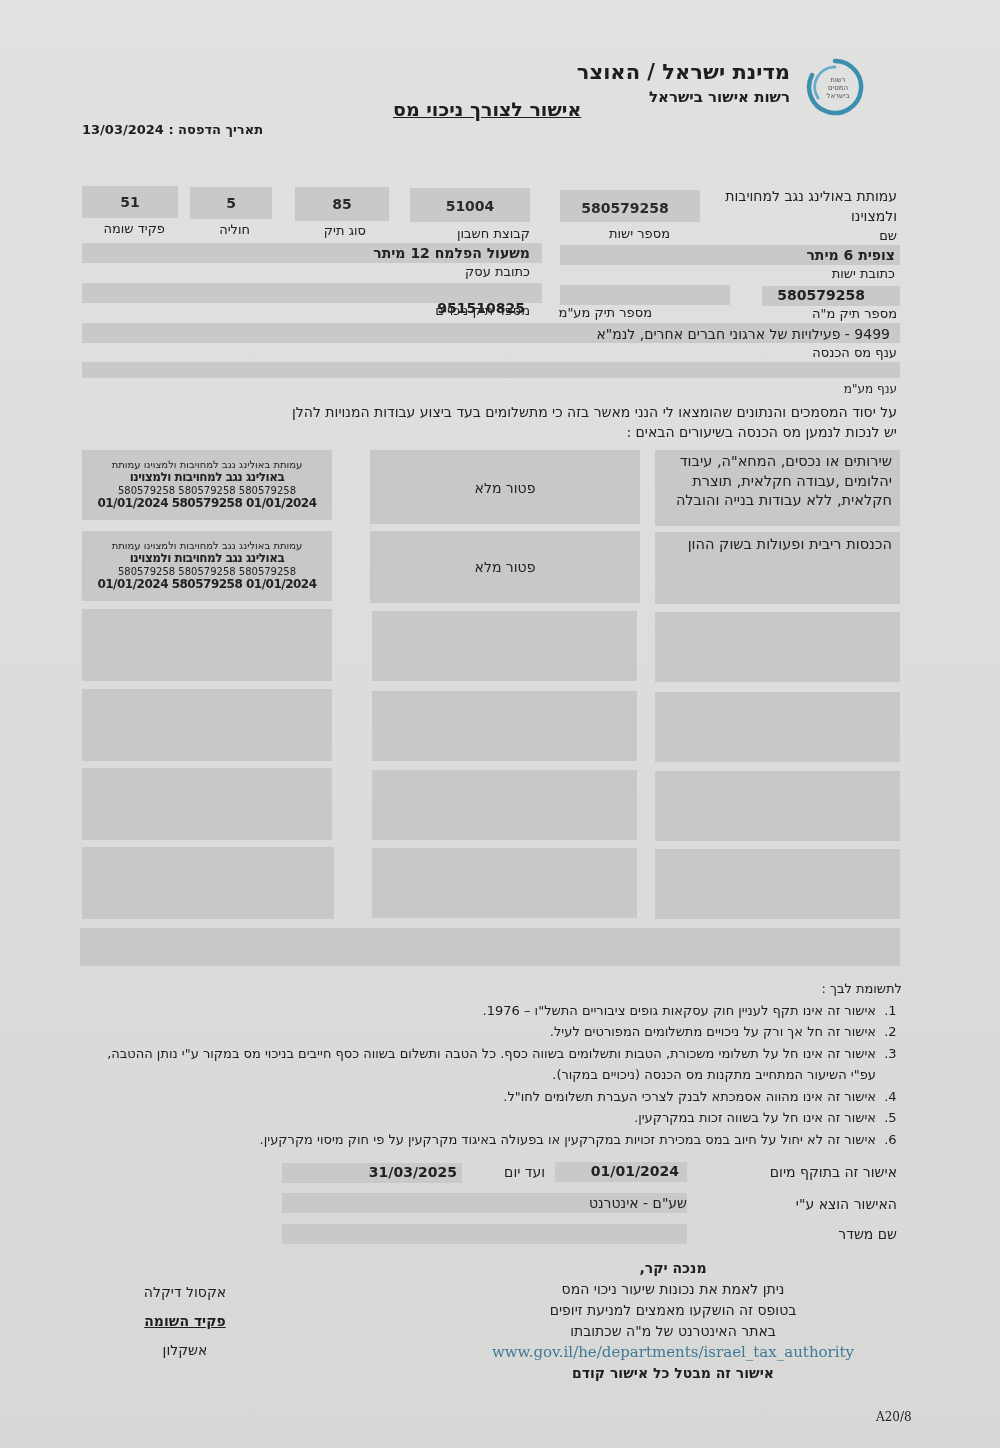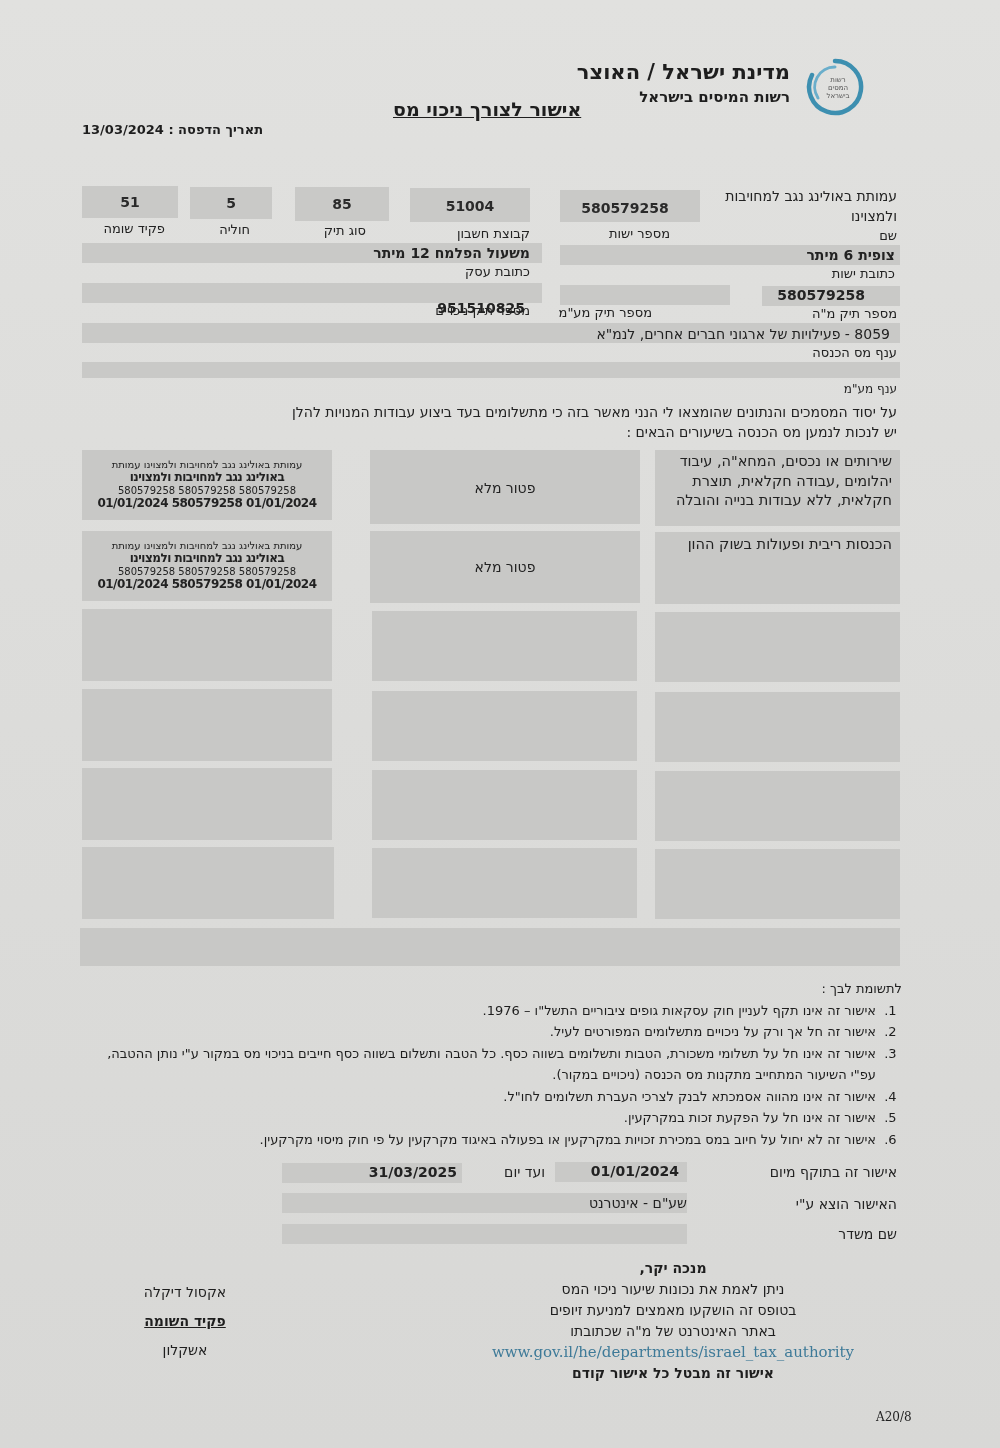--- a/index.html
+++ b/index.html
@@ -57,21 +57,21 @@
     <svg width="58" height="58" viewBox="0 0 58 58">
       <path d="M29 3 A26 26 0 1 1 6 17" fill="none" stroke="#3d8fb0" stroke-width="4.5" stroke-linecap="round"></path>
       <path d="M29 9 A20 20 0 0 0 12 40" fill="none" stroke="#6aaecb" stroke-width="3" stroke-linecap="round"></path>
       <text x="32" y="24" font-size="7" text-anchor="middle" fill="#555" font-family="DejaVu Sans, sans-serif">רשות</text>
       <text x="32" y="32" font-size="7" text-anchor="middle" fill="#555" font-family="DejaVu Sans, sans-serif">המסים</text>
       <text x="32" y="40" font-size="7" text-anchor="middle" fill="#555" font-family="DejaVu Sans, sans-serif">בישראל</text>
     </svg>
   </div>
 
   <div class="abs rtl org-title">מדינת ישראל / האוצר</div>
-  <div class="abs rtl org-sub">רשות המיסים בישראל</div>
+  <div class="abs rtl org-sub">רשות אישור בישראל</div>
   <div class="abs doc-title">אישור לצורך ניכוי מס</div>
   <div class="abs print-date">
     <span>תאריך הדפסה :</span>
     <span>13/03/2024</span>
   </div>
 
   <div class="box" style="left:560px;top:190px;width:140px;height:32px;"></div>
   <div class="val" style="left:560px;top:200px;width:130px;">580579258</div>
   <div class="lbl" style="right:330px;top:226px;text-align:right;">מספר ישות</div>
 
@@ -108,21 +108,21 @@
   <div class="lbl" style="right:103px;top:306px;">מספר תיק מ"ה</div>
 
   <div class="box" style="left:560px;top:285px;width:170px;height:20px;"></div>
   <div class="lbl" style="right:348px;top:305px;">מספר תיק מע"מ</div>
 
   <div class="box" style="left:82px;top:283px;width:460px;height:20px;"></div>
   <div class="lbl" style="right:475px;top:284px;font-size:14px;font-weight:bold;margin-top:16px;">951510825</div>
   <div class="lbl" style="right:470px;top:303px;">מספר תיק ניכויים</div>
 
   <div class="box" style="left:82px;top:323px;width:818px;height:20px;"></div>
-  <div class="lbl" style="right:110px;top:326px;font-size:14px;">8059 - פעילויות של ארגוני חברים אחרים, לנמ"א</div>
+  <div class="lbl" style="right:110px;top:326px;font-size:14px;">9499 - פעילויות של ארגוני חברים אחרים, לנמ"א</div>
   <div class="lbl" style="right:103px;top:345px;">ענף מס הכנסה</div>
 
   <div class="box" style="left:82px;top:362px;width:818px;height:16px;"></div>
   <div class="lbl" style="right:103px;top:382px;font-size:12px;">ענף מע"מ</div>
 
   <div class="lbl" style="right:103px;top:404px;font-size:14px;">על יסוד המסמכים והנתונים שהומצאו לי הנני מאשר בזה כי מתשלומים בעד ביצוע עבודות המנויות להלן</div>
   <div class="lbl" style="right:103px;top:424px;font-size:14px;">יש לנכות לנמען מס הכנסה בשיעורים הבאים :</div>
 
   <div>
 
@@ -169,21 +169,21 @@
     <div class="grid-cell" style="left:80px;top:928px;width:820px;height:38px;"></div>
   </div>
 
   <div class="notes">
     <div>לתשומת לבך :</div>
     <ol>
       <li>אישור זה אינו תקף לעניין חוק עסקאות גופים ציבוריים התשל"ו – 1976.</li>
       <li>אישור זה חל אך ורק על ניכויים מתשלומים המפורטים לעיל.</li>
       <li>אישור זה אינו חל על תשלומי משכורת, הטבות ותשלומים בשווה כסף. כל הטבה ותשלום בשווה כסף חייבים בניכוי מס במקור ע"י נותן ההטבה, עפ"י השיעור המתחייב מתקנות מס הכנסה (ניכויים במקור).</li>
       <li>אישור זה אינו מהווה אסמכתא לבנק לצרכי העברת תשלומים לחו"ל.</li>
-      <li>אישור זה אינו חל על הפקעת זכות במקרקעין.</li>
+      <li>אישור זה אינו חל על בשווה זכות במקרקעין.</li>
       <li>אישור זה לא יחול על חיוב במס במכירת זכויות במקרקעין או בפעולה באיגוד מקרקעין על פי חוק מיסוי מקרקעין.</li>
     </ol>
   </div>
 
   <div class="lbl" style="right:103px;top:1164px;font-size:14px;">אישור זה בתוקף מיום</div>
   <div class="box" style="left:555px;top:1162px;width:132px;height:20px;"></div>
   <div class="lbl" style="left:555px;top:1163px;width:124px;text-align:right;font-weight:bold;font-size:14px;direction:ltr;">01/01/2024</div>
   <div class="lbl" style="right:455px;top:1164px;font-size:14px;">ועד יום</div>
   <div class="box" style="left:282px;top:1163px;width:180px;height:20px;"></div>
   <div class="lbl" style="left:282px;top:1164px;width:175px;text-align:right;font-weight:bold;font-size:14px;direction:ltr;">31/03/2025</div>

